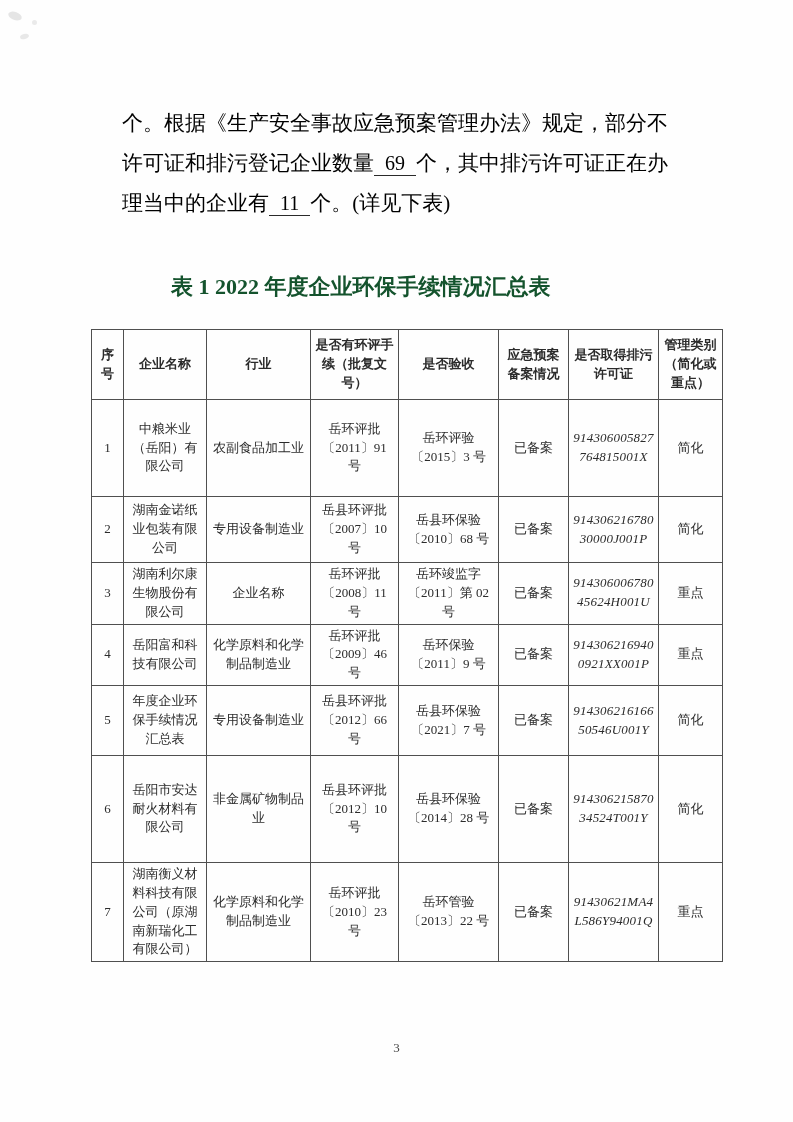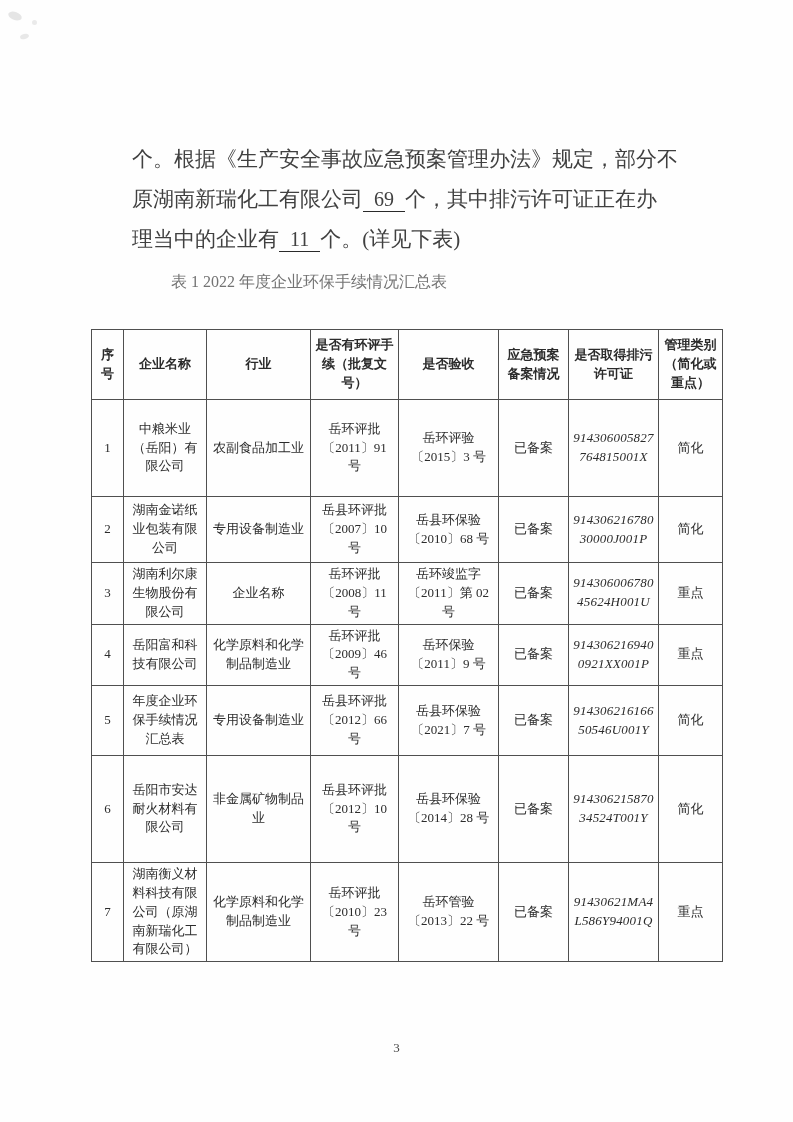--- a/index.html
+++ b/index.html
@@ -6,28 +6,28 @@
   .page {
     position:relative; width:793px; height:1122px; background:#fefefe;
     font-family:"Liberation Serif","DejaVu Serif",serif; color:#222;
     overflow:hidden;
   }
   .speck { position:absolute; background:#9a9a9a; border-radius:50%; opacity:.35; }
   .s1 { left:8px;  top:12px; width:14px; height:8px; transform:rotate(20deg); opacity:.25;}
   .s2 { left:20px; top:34px; width:9px;  height:5px; transform:rotate(-15deg); opacity:.22;}
   .s3 { left:32px; top:20px; width:5px;  height:5px; opacity:.2;}
 
-  .para { position:absolute; left:132px; top:103px; width:570px;
-          font-size:21px; line-height:40px; color:#404040;margin-top:36px; }
+  .para { position:absolute; left:122px; top:103px; width:570px;
+          font-size:21px; line-height:40px; color:#000000; }
   .para-line { white-space:nowrap; height:40px; }
   .num-u { display:inline-block; padding:0 11px; border-bottom:1.5px solid #2a2a2a;
            line-height:24px; font-size:20px; }
 
-  .table-title { position:absolute; left:171px; top:272px; font-size:16px;
-                 color:#737373; white-space:nowrap; }
+  .table-title { position:absolute; left:171px; top:272px; font-size:22px;
+                 color:#14532d; white-space:nowrap;font-weight:bold; }
 
   table.env-table { position:absolute; left:91px; top:329px; width:631px;
                     border-collapse:collapse; table-layout:fixed;
                     font-size:13px; color:#2b2b2b;border-radius:11px; }
   .env-table th, .env-table td {
     border:1px solid #4f4f4f; text-align:center; vertical-align:middle;
     padding:2px 4px; line-height:1.45; overflow:hidden;
   }
   .env-table th { font-weight:bold; font-size:13px; }
   .env-table td.permit { word-break:break-all; letter-spacing:0.2px;font-style:italic; }
@@ -50,21 +50,21 @@
 
   <div class="speck s1"></div>
   <div class="speck s2"></div>
   <div class="speck s3"></div>
 
   <div class="para">
     <div class="para-line">
       <span>个。根据《生产安全事故应急预案管理办法》规定，部分不</span>
     </div>
     <div class="para-line">
-      <span>原湖南新瑞化工有限公司</span><span class="num-u">69</span><span>个，其中排污许可证正在办</span>
+      <span>许可证和排污登记企业数量</span><span class="num-u">69</span><span>个，其中排污许可证正在办</span>
     </div>
     <div class="para-line">
       <span>理当中的企业有</span><span class="num-u">11</span><span>个。(详见下表)</span>
     </div>
   </div>
 
   <div class="table-title">表 1 2022 年度企业环保手续情况汇总表</div>
 
   <table class="env-table">
     <colgroup>

